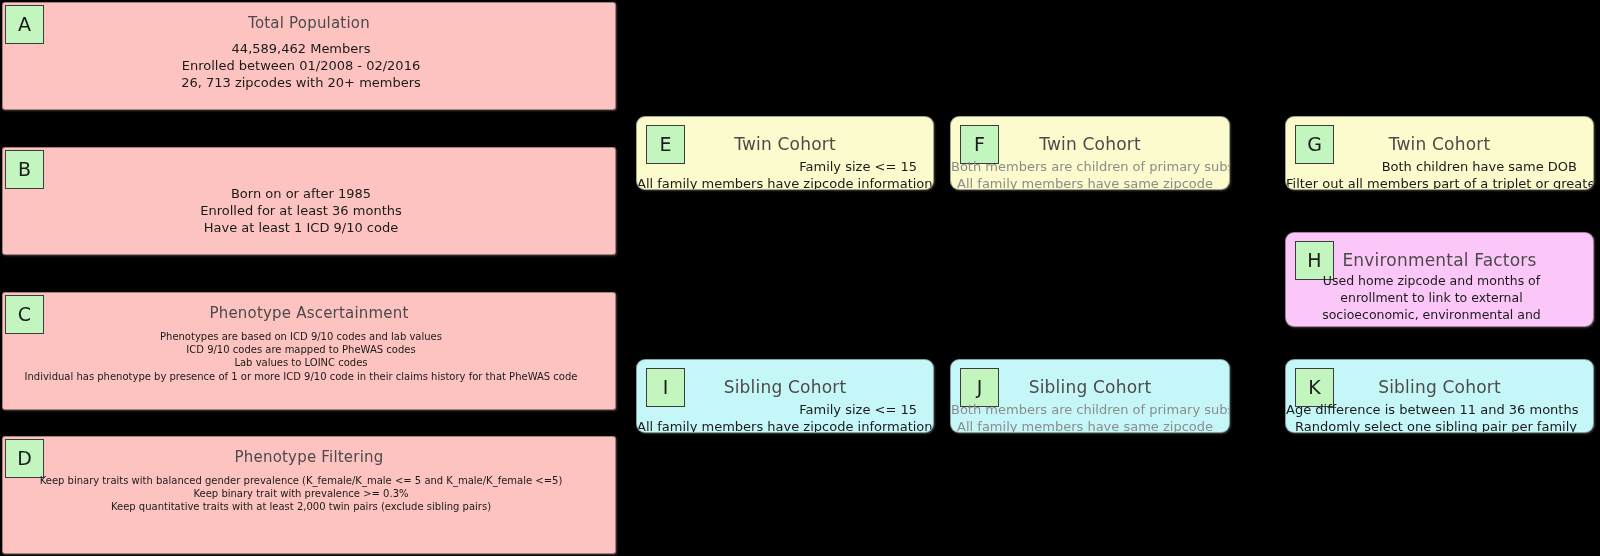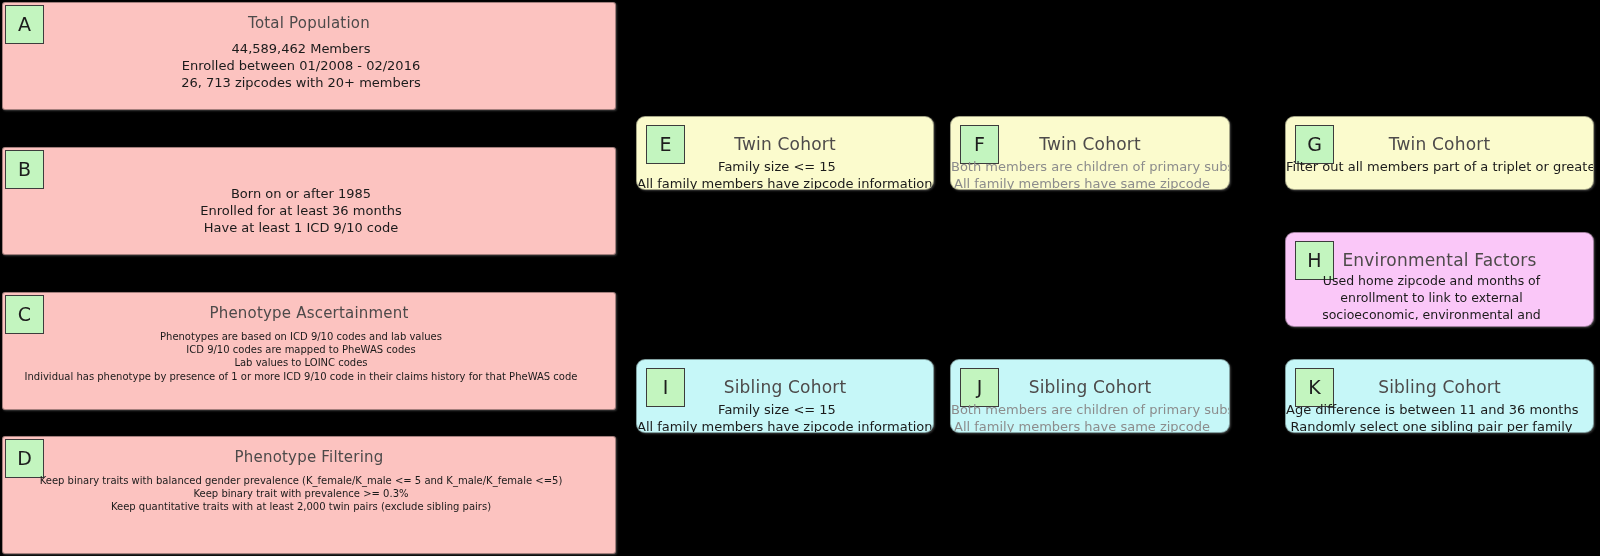--- a/index.html
+++ b/index.html
@@ -53,21 +53,21 @@
   .body.muted{color:#8c8c8c;}
   .body .ln{display:block;white-space:nowrap;}
 
   
   .pink .title{top:11px;}
   .pink .body{top:37px;font-size:13px;}
   .pink.wide .body{font-size:10px;}
 
   
   .yellow .title,.cyan .title,.magenta .title{top:17px;font-size:17px;}
-  .yellow .body,.cyan .body{top:41px;font-size:13px;}
+  .yellow .body,.cyan .body{top:41px;font-size:13px;text-align:right;}
   .magenta .body{top:40px;font-size:12.5px;line-height:1.35;}
   .magenta .body .ln{white-space:normal;}
 </style>
 </head>
 <body>
 
 <div class="stage">
 
   <div class="card pink" style="left:2px;top:2px;width:614px;height:108px;">
     <div class="tag">A</div>
@@ -124,20 +124,21 @@
     <div class="body muted">
       <span class="ln">Both members are children of primary subscriber</span>
       <span class="ln">All family members have same zipcode</span>
     </div>
   </div>
 
   <div class="card yellow" style="left:1285px;top:116px;width:309px;height:74px;">
     <div class="tag">G</div>
     <div class="title">Twin Cohort</div>
     <div class="body">
+      <span class="ln">Both children have same DOB</span>
       <span class="ln">Filter out all members part of a triplet or greater</span>
     </div>
   </div>
 
   <div class="card magenta" style="left:1285px;top:232px;width:309px;height:95px;">
     <div class="tag">H</div>
     <div class="title">Environmental Factors</div>
     <div class="body" style="padding:0 12px;">
       <span class="ln">Used home zipcode and months of enrollment to link to external socioeconomic, environmental and climate data</span>
     </div>

